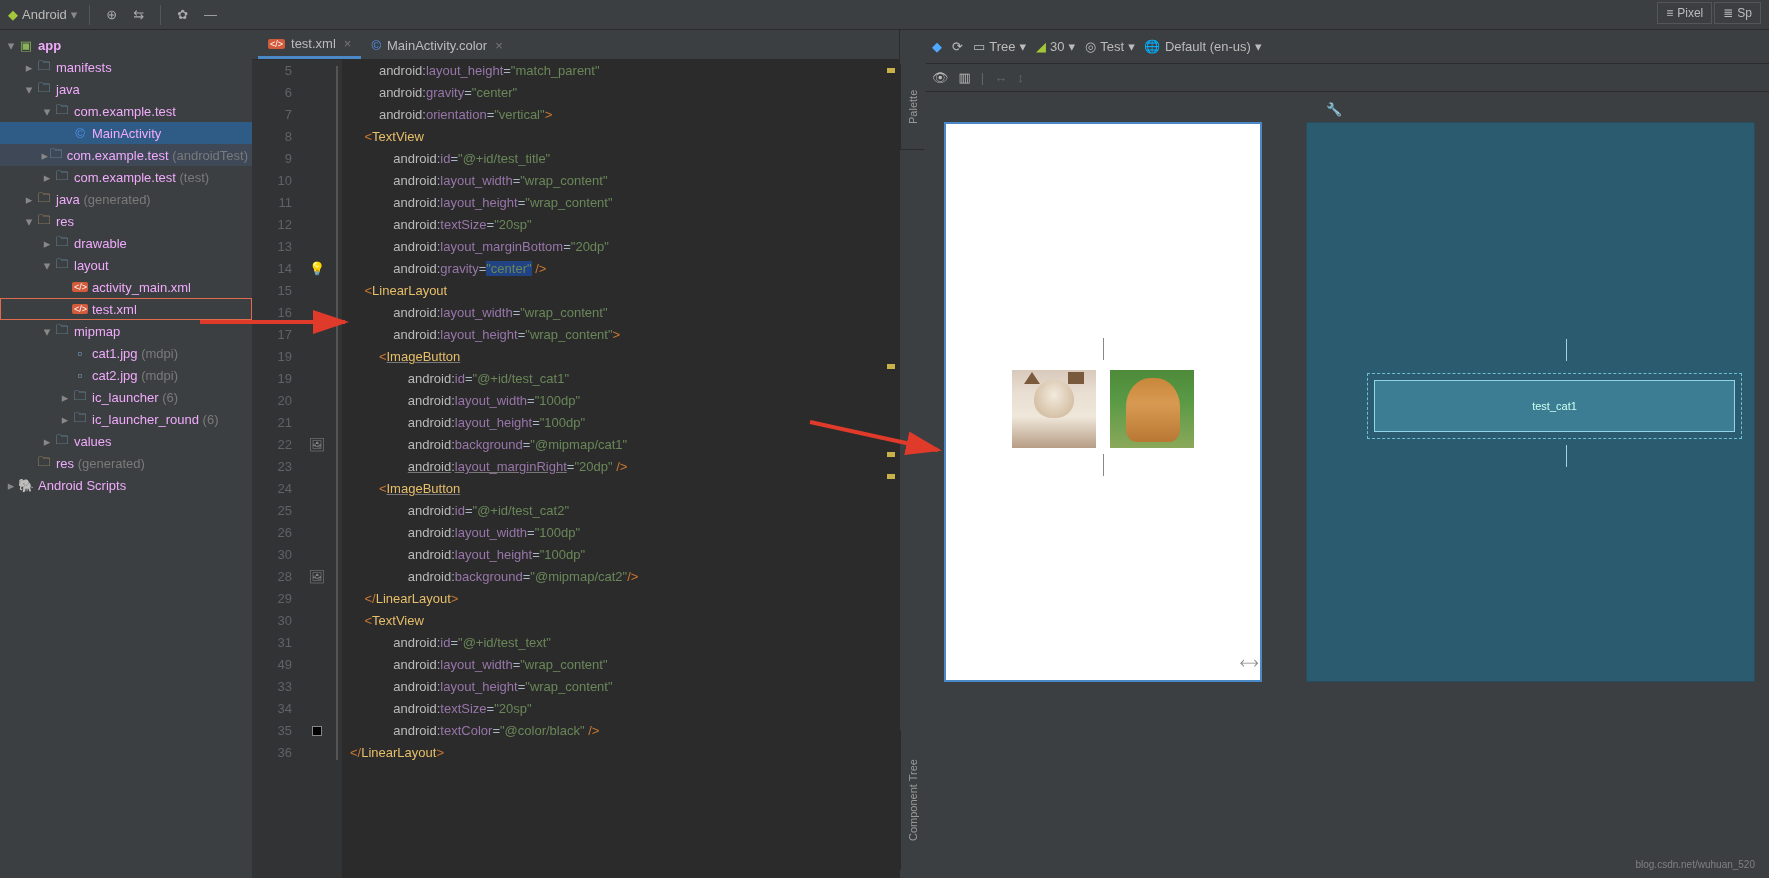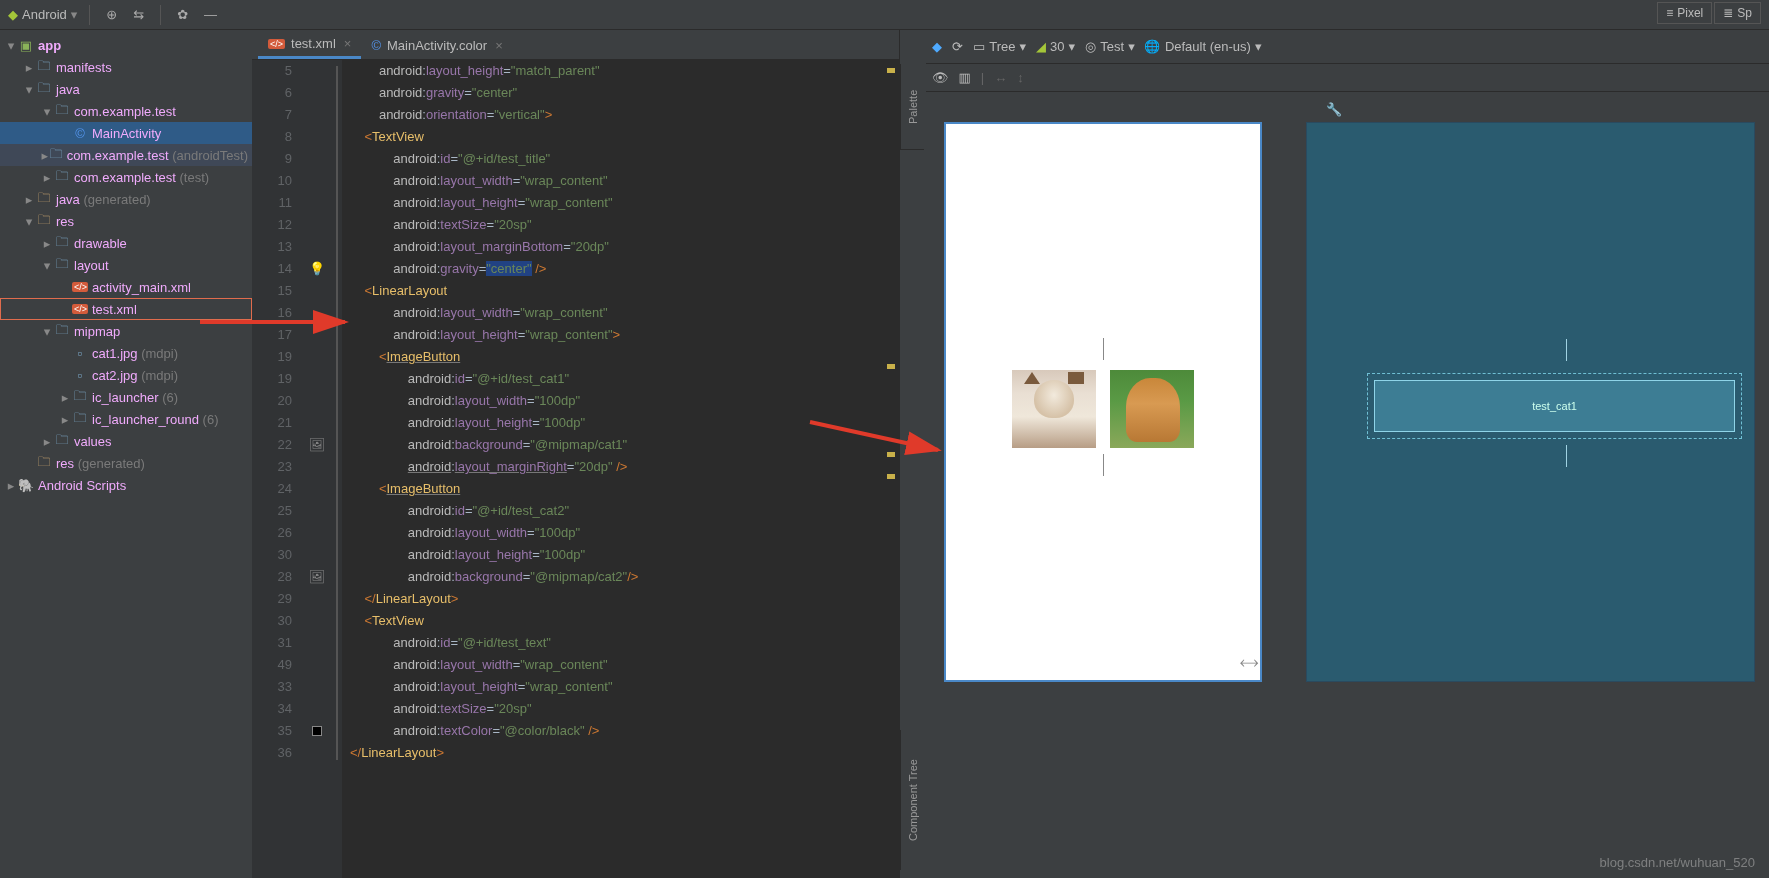--- a/index.html
+++ b/index.html
@@ -76,21 +76,21 @@
   .device .vmark{position:absolute;left:50%;width:1px;height:22px;background:#888;}
   .blueprint{flex:1;min-width:300px;height:560px;background:#2a5b6f;border:1px solid #2a4a5f;position:relative;overflow:hidden;}
   .blueprint .bp-inner{position:absolute;left:60px;right:12px;top:250px;height:66px;border:1px dashed #6fbfd4;display:flex;}
   .bp-btn{flex:1;margin:6px;background:#3d7d94;border:1px solid #8fd4e8;display:flex;align-items:center;justify-content:center;color:#cfe;font-size:11px;}
   .blueprint .vmark{position:absolute;left:58%;width:1px;height:22px;background:#a0d3e3;}
   .wrench{position:absolute;left:50%;top:10px;transform:translateX(-50%);color:#888;}
   .resize-handle{position:absolute;right:4px;bottom:6px;color:#888;font-size:18px;transform:rotate(-45deg);}
   
   .arrow{position:absolute;pointer-events:none;}
   .arrow svg{overflow:visible;}
-  .watermark{position:absolute;right:14px;bottom:8px;color:#aaa;font-size:13px;opacity:.6;}
+  .watermark{position:absolute;right:14px;bottom:8px;color:#aaa;font-size:10px;opacity:.6;}
 </style>
 </head>
 <body>
 
 <div class="root">
 
   <div class="toolbar">
     <span class="android-logo">◆</span>
     <span class="sel">Android</span>
     <span class="chev">▾</span>

